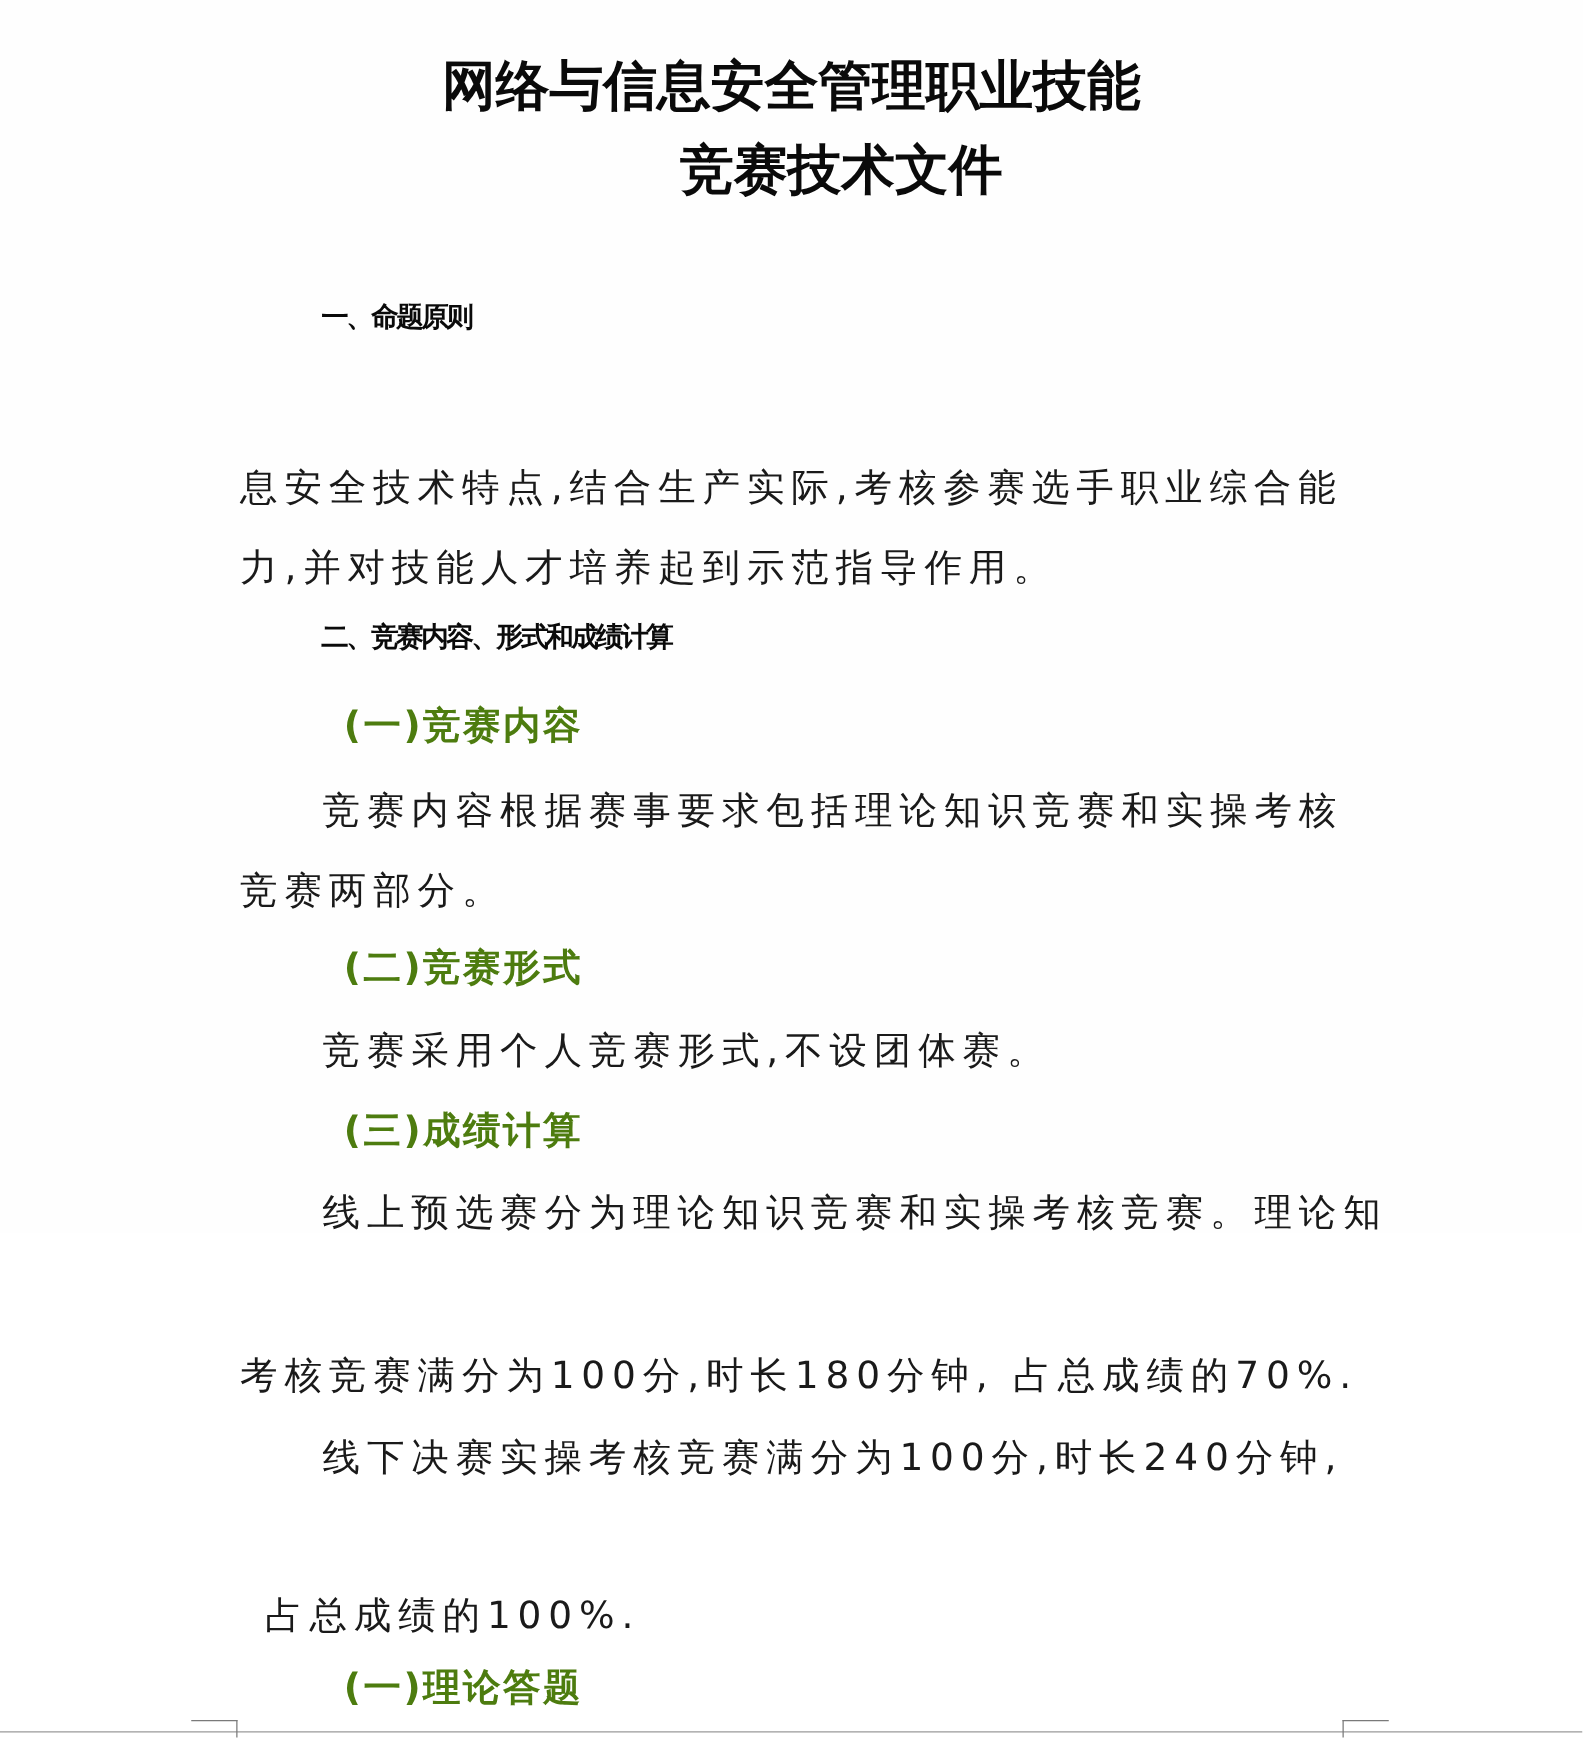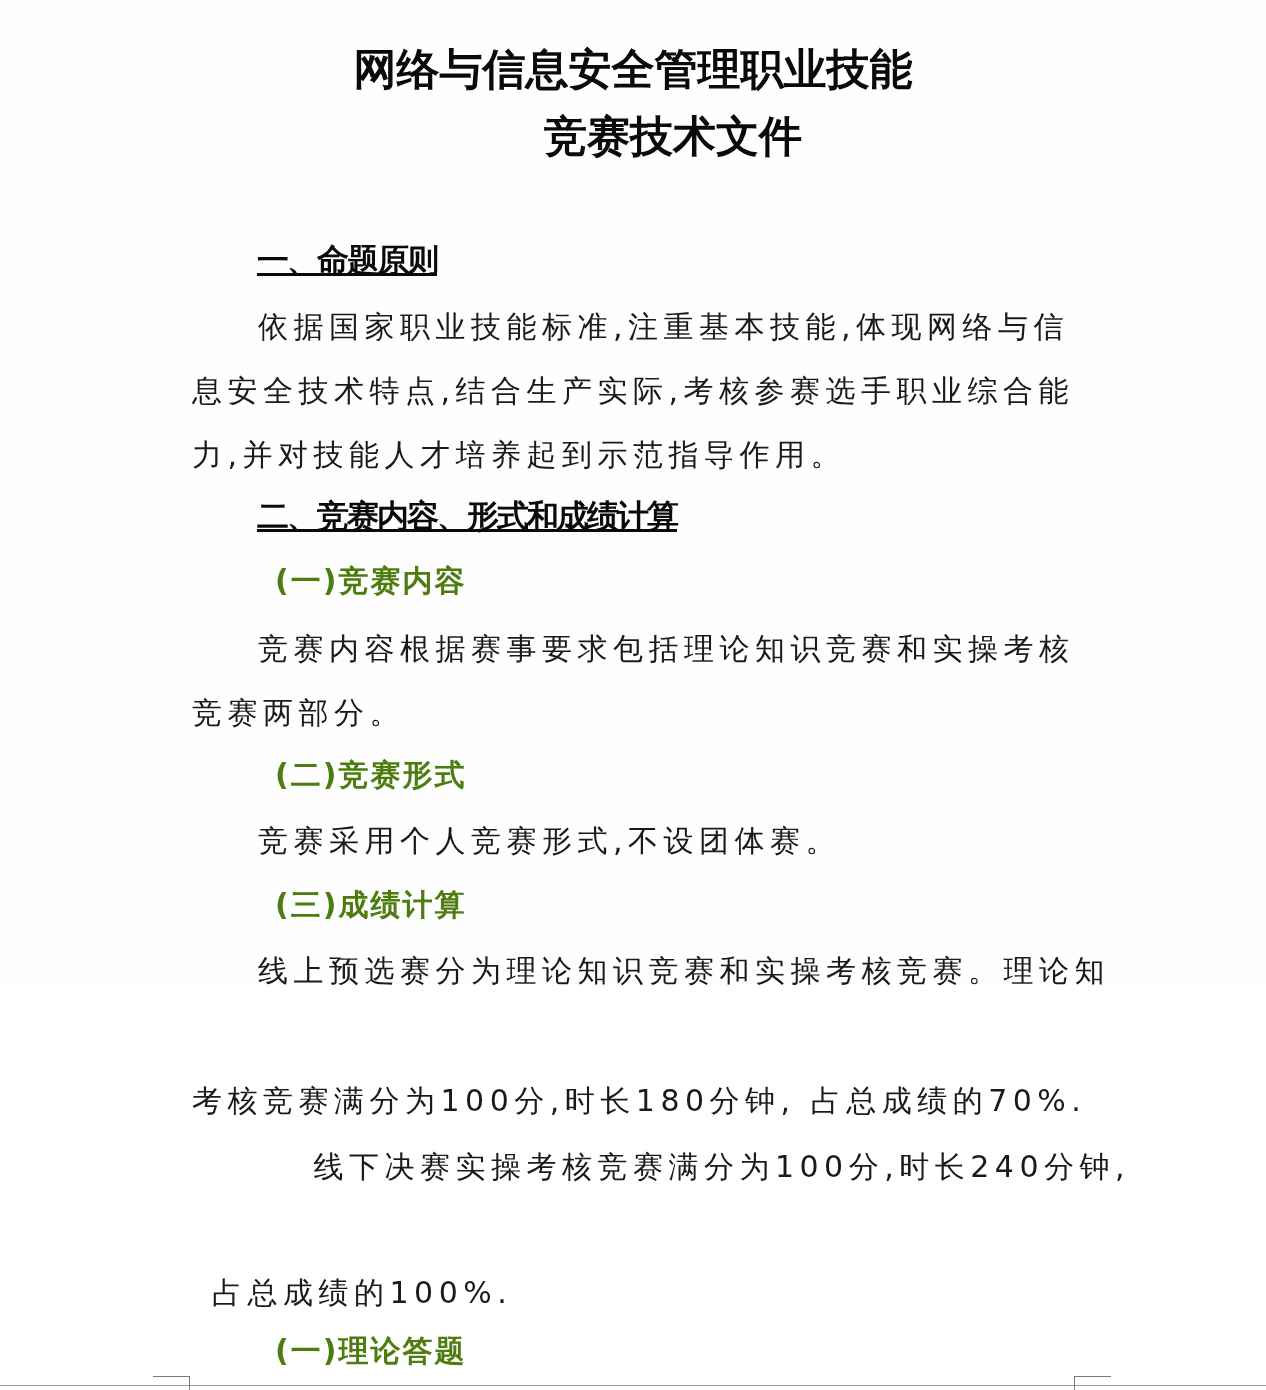--- a/index.html
+++ b/index.html
@@ -36,26 +36,25 @@
       line-height: 1;
     }
     .title.l1 { top: 48px; }
     .title.l2 { top: 115px; padding-left: 40px; }
 
     .h1 {
       position: absolute;
       left: 257px;
       font-family: "DejaVu Sans", "Liberation Sans", sans-serif;
       font-weight: bold;
-      font-size: 32px;
+      font-size: 22px;
       letter-spacing: -2px;
       color: #0a0a0a;
       line-height: 1;
       white-space: nowrap;
-      text-decoration: underline;
     }
     .h2 {
       position: absolute;
       left: 275px;
       font-family: "DejaVu Sans", "Liberation Sans", sans-serif;
       font-weight: bold;
       font-size: 30px;
       letter-spacing: 2px;
       color: #4d7c0f;
       line-height: 1;
@@ -95,37 +94,36 @@
   </style>
 </head>
 <body>
 
 <div class="page">
 
   <div class="title l1">网络与信息安全管理职业技能</div>
   <div class="title l2">竞赛技术文件</div>
 
   <div class="h1" style="top:244px;">一、命题原则</div>
-  <div class="p indent" style="top:312px;">依据国家职业技能标准,注重基本技能,体现网络与信</div>
   <div class="p" style="top:376px;">息安全技术特点,结合生产实际,考核参赛选手职业综合能</div>
   <div class="p" style="top:440px;">力,并对技能人才培养起到示范指导作用。</div>
 
   <div class="h1" style="top:500px;">二、竞赛内容、形式和成绩计算</div>
 
   <div class="h2" style="top:566px;">(一)竞赛内容</div>
   <div class="p indent" style="top:634px;">竞赛内容根据赛事要求包括理论知识竞赛和实操考核</div>
   <div class="p" style="top:698px;">竞赛两部分。</div>
 
   <div class="h2" style="top:760px;">(二)竞赛形式</div>
   <div class="p indent" style="top:826px;">竞赛采用个人竞赛形式,不设团体赛。</div>
 
   <div class="h2" style="top:890px;">(三)成绩计算</div>
   <div class="p indent" style="top:956px;">线上预选赛分为理论知识竞赛和实操考核竞赛。理论知</div>
   <div class="p" style="top:1086px;text-align:center;">考核竞赛满分为100分,时长180分钟, 占总成绩的70%.</div>
-  <div class="p indent" style="top:1152px;text-align:right;">线下决赛实操考核竞赛满分为100分,时长240分钟,</div>
+  <div class="p indent" style="top:1152px;">线下决赛实操考核竞赛满分为100分,时长240分钟,</div>
   <div class="p" style="top:1278px;margin-left:20px;">占总成绩的100%.</div>
 
   <div class="h2" style="top:1336px;text-align:right;">(一)理论答题</div>
 
   <div class="page-bottom-line"></div>
   <div class="corner left"></div>
   <div class="corner right"></div>
 </div>
 
 </body></html>

